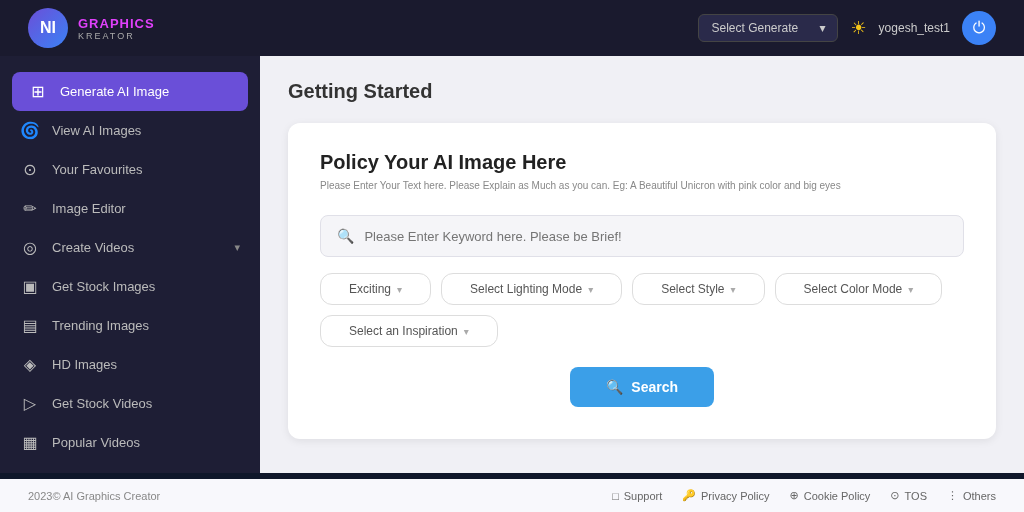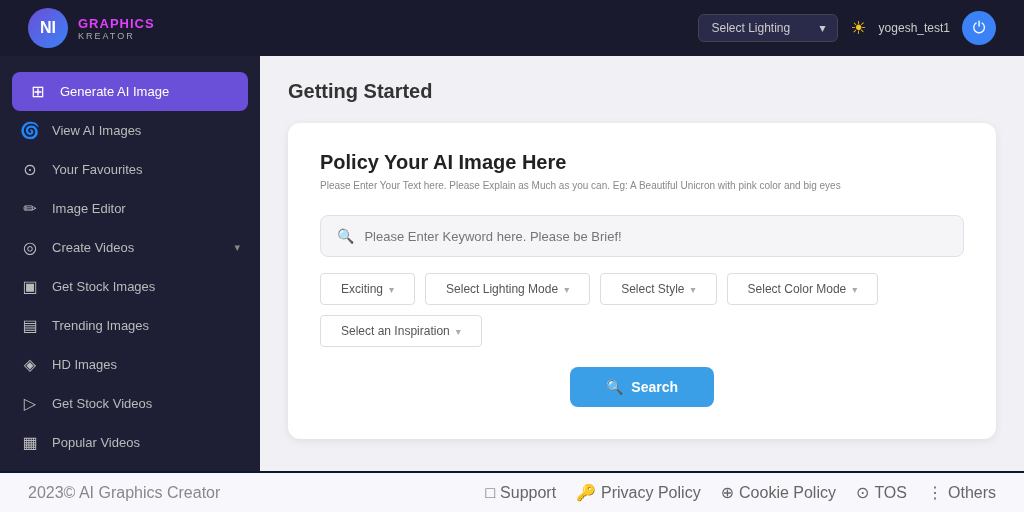--- a/index.html
+++ b/index.html
@@ -184,22 +184,22 @@
     .dropdowns-row {
       display: flex;
       gap: 10px;
       align-items: center;
       flex-wrap: wrap;
       margin-bottom: 20px;
     }
     .dropdown-btn {
       background: white;
       border: 1px solid #ddd;
-      border-radius: 4px;
-      padding: 8px 20px;
+      border-radius: 12px;
+      padding: 8px 28px;
       font-size: 12px;
       color: #555;
       cursor: pointer;
       display: flex;
       align-items: center;
       gap: 6px;
       white-space: nowrap;
     }
     .dropdown-btn .chevron { color: #aaa; font-size: 10px; }
 
@@ -218,26 +218,26 @@
       font-weight: 600;
       cursor: pointer;
       display: flex;
       align-items: center;
       gap: 8px;
     }
 
     
     .footer {
       background: #f8f8fc;
-      border-top: 2px solid #0f172a;
+      border-top: 6px solid #0f172a;
       padding: 10px 28px;
       display: flex;
       align-items: center;
       justify-content: space-between;
-      font-size: 16px;
+      font-size: 11px;
       color: #888;
       flex-shrink: 0;
     }
     .footer-links {
       display: flex;
       gap: 20px;
     }
     .footer-link {
       display: flex;
       align-items: center;
@@ -256,21 +256,21 @@
     </div>
     <div class="logo-text">
       <div class="logo-title">
         <span style="color:#e040fb">GRAPHICS</span>
       </div>
       <div class="logo-sub">KREATOR</div>
     </div>
   </div>
   <div class="header-right">
     <div class="lang-select">
-      <span>Select Lighting</span>
+      <span>Select Generate</span>
       <span>▾</span>
     </div>
     <span class="sun-icon">☀</span>
     <span class="user-name">yogesh_test1</span>
     <button class="power-btn">⏻</button>
   </div>
 </header>
 
 <div class="main-layout">
 

